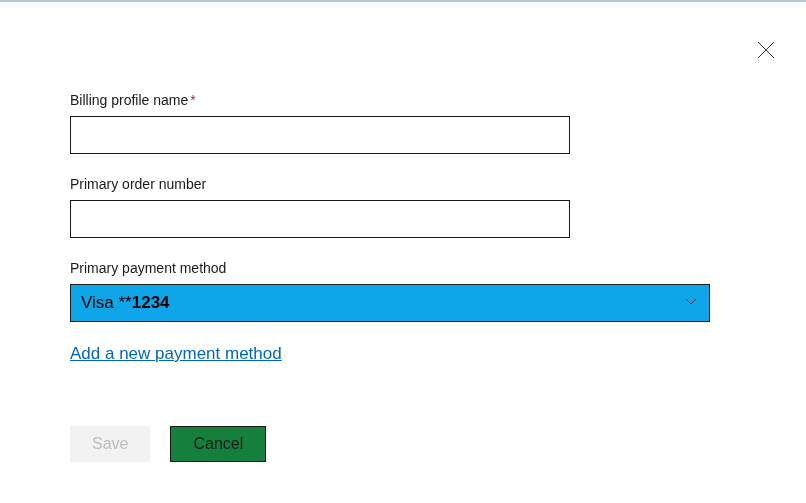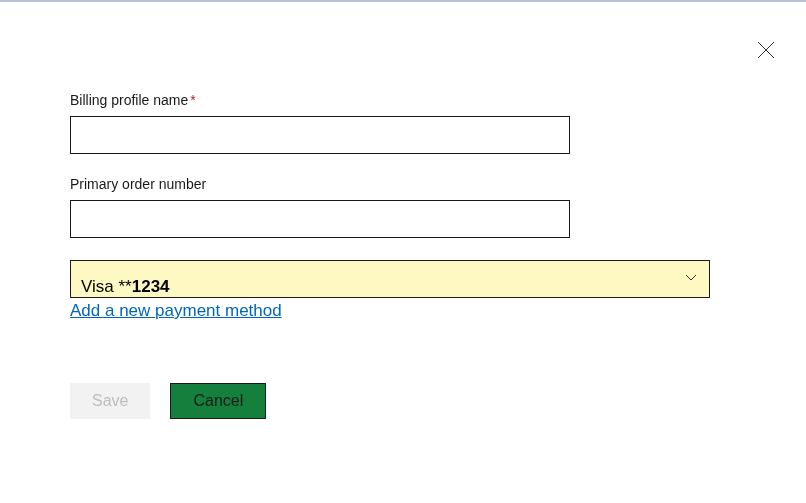--- a/index.html
+++ b/index.html
@@ -63,23 +63,23 @@
       width: 640px;
     }
     .select-input {
       width: 100%;
       height: 38px;
       border: 1px solid #1b1a19;
       padding: 0 36px 0 10px;
       font-size: 17px;
       font-family: inherit;
       display: flex;
-      align-items: flex-end;
+      align-items: center;
       cursor: pointer;
-      background: #fef9c3;
+      background: #0ea5e9;
     }
     .chevron {
       position: absolute;
       right: 12px;
       top: 50%;
       transform: translateY(-50%);
       pointer-events: none;
     }
     .chevron svg {
       width: 14px;
@@ -90,21 +90,21 @@
     }
     .select-value .bold {
       font-weight: 700;
     }
     .link {
       color: #0067b8;
       text-decoration: underline;
       font-size: 17px;
       cursor: pointer;
       display: inline-block;
-      margin-top: 3px;
+      margin-top: 22px;
     }
     .button-row {
       margin-top: 62px;
       display: flex;
       gap: 20px;
     }
     .btn {
       height: 36px;
       padding: 0 22px;
       font-size: 16px;
@@ -141,20 +141,21 @@
     </label>
     <input type="text" class="text-input" value="" style="">
   </div>
 
   <div class="field-group">
     <label class="field-label">Primary order number</label>
     <input type="text" class="text-input" value="" style="">
   </div>
 
   <div class="field-group">
+    <label class="field-label">Primary payment method</label>
     <div class="select-wrapper">
       <div class="select-input">
         <span class="select-value">
           <span>Visa **</span><span class="bold">1234</span>
         </span>
       </div>
       <span class="chevron">
         <svg viewBox="0 0 14 14">
             <polyline points="2,5 7,10 12,5"></polyline>
           </svg>

